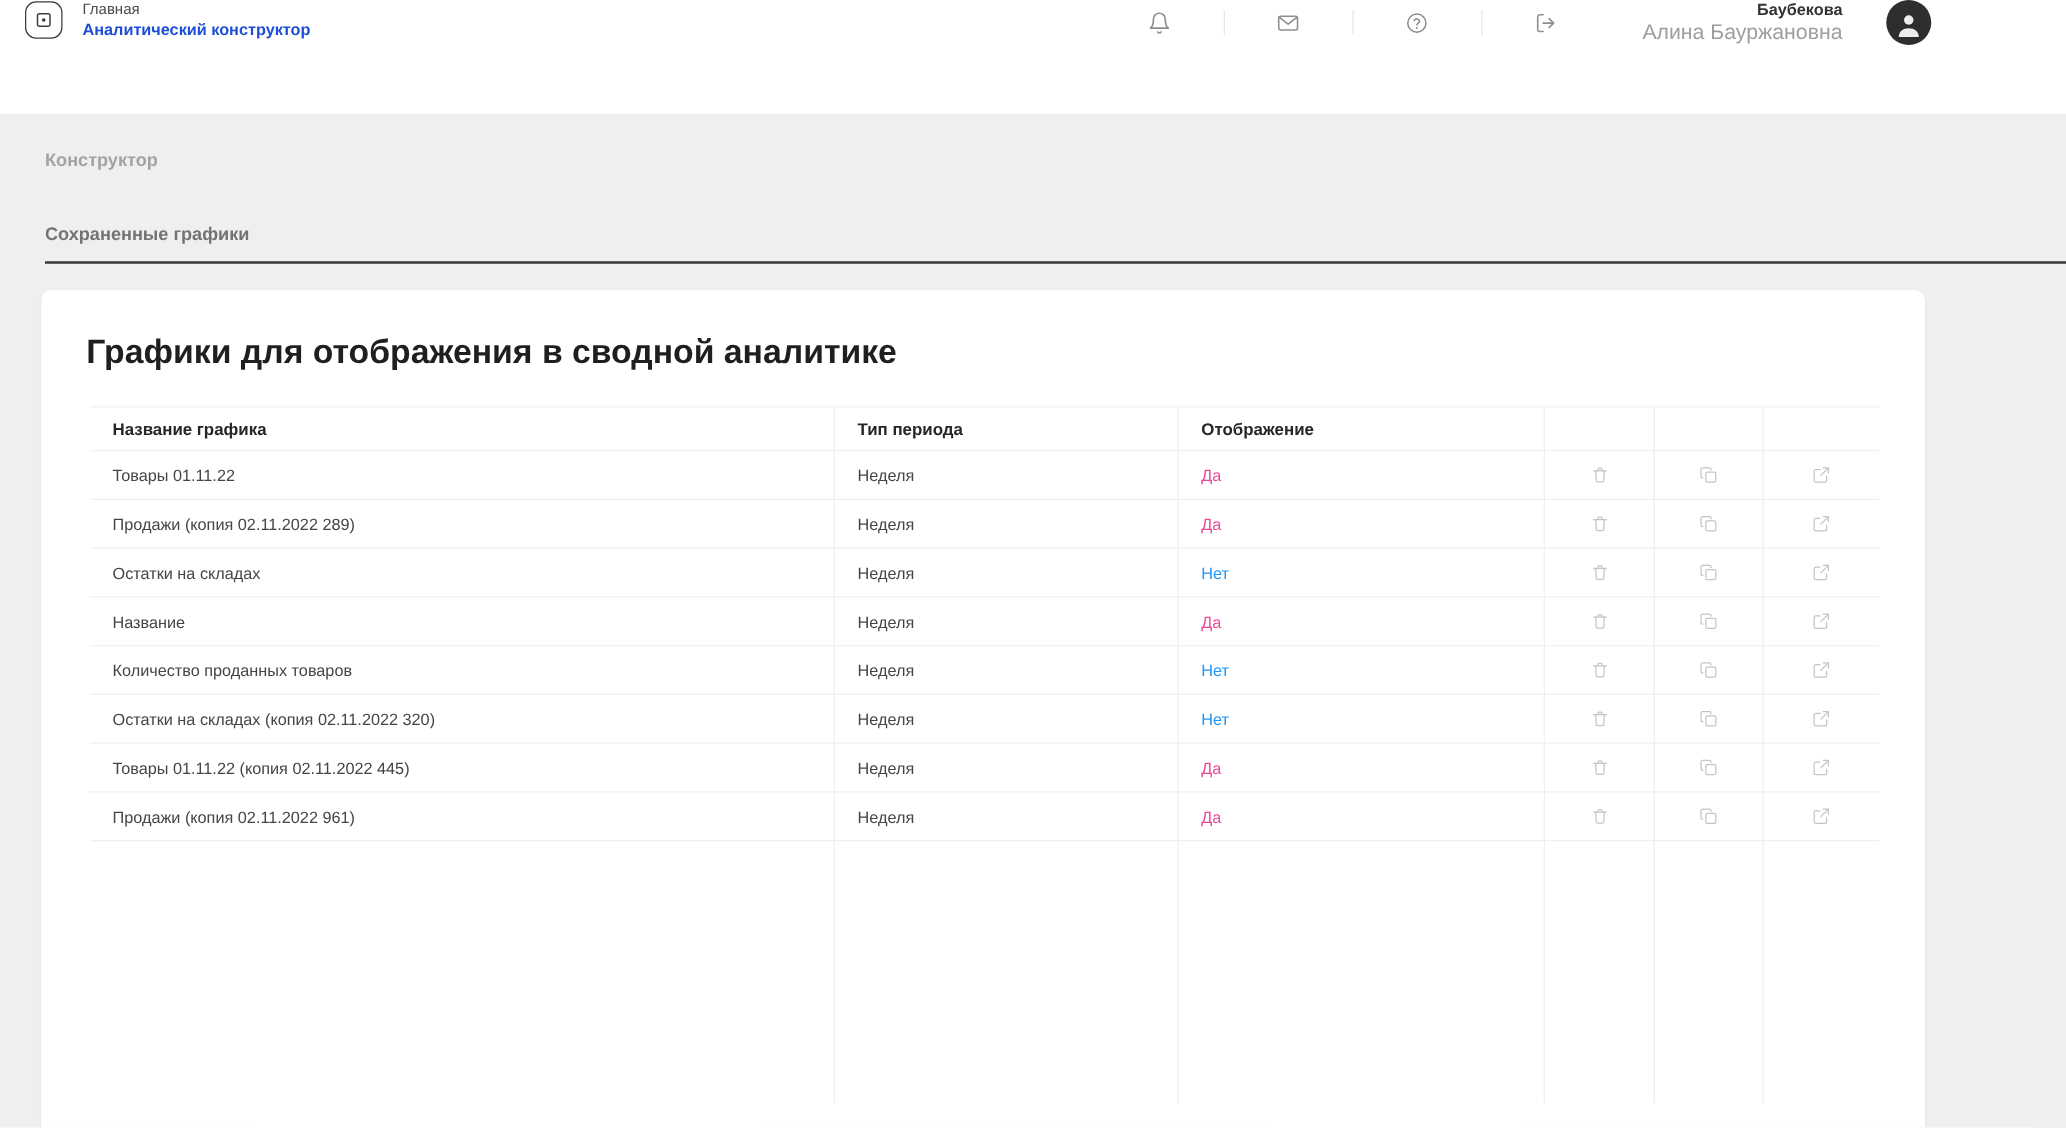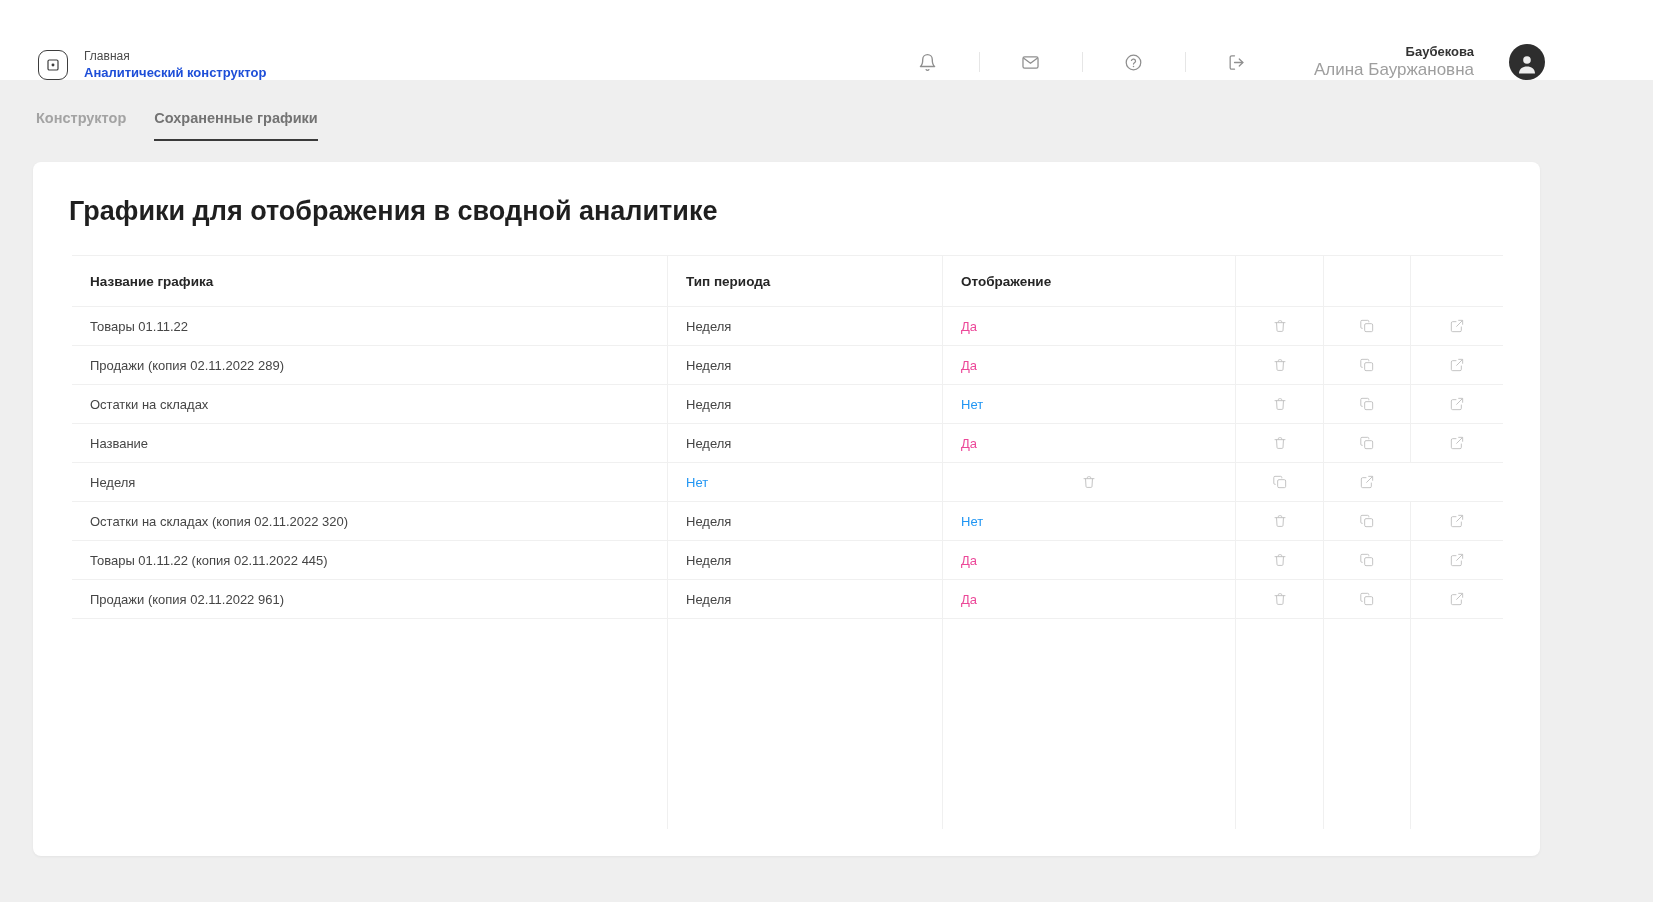--- a/index.html
+++ b/index.html
@@ -7,23 +7,23 @@
   body {
     font-family:"Liberation Sans","DejaVu Sans",sans-serif;
     background:#efefef;
     color:#333;
     overflow:hidden;
   }
   .ic { display:block; }
 
   
   .topbar {
-    height:80px; background:#ffffff;
-    display:flex; align-items:flex-end;
-    padding:0 108px 0 38px;
+    height:91px; background:#ffffff;
+    display:flex; align-items:flex-start;
+    padding:0 108px 0 20px;
   }
   .topbar-left { display:flex; align-items:center; gap:16px; }
   .logo-box {
     width:30px; height:30px;
     border:1.6px solid #3d3d3d; border-radius:9px;
     display:flex; align-items:center; justify-content:center;
     color:#3d3d3d; background:#fff; cursor:pointer; flex:none;
   }
   .logo-box .ic { width:16px; height:16px; }
   .breadcrumb { font-size:12px; color:#4a4a4a; margin-bottom:2px; cursor:pointer; }
@@ -41,21 +41,21 @@
   .user-firstname { font-size:17px; color:#9e9e9e; margin-top:1px; }
   .avatar {
     width:36px; height:36px; border-radius:50%;
     background:#2e2e2e; color:#ededed;
     display:flex; align-items:center; justify-content:center;
     overflow:hidden; cursor:pointer; flex:none;
   }
   .avatar .ic { width:24px; height:24px; margin-top:4px; }
 
   
-  .tabs { padding:30px 0 0 36px; display:flex; gap:28px; }
+  .tabs { padding:30px 0 0 36px; display:flex; gap:28px;flex-direction:column; }
   .tab {
     font-size:14.5px; font-weight:700; color:#a3a3a3;
     padding-bottom:13px; border-bottom:2px solid transparent; cursor:pointer;
   }
   .tab.active { color:#737373; border-bottom-color:#3a3a3a; }
 
   
   .card {
     margin:21px 0 0 33px; width:1507px; height:694px;
     background:#fff; border-radius:8px;
@@ -66,21 +66,21 @@
     font-size:27px; font-weight:700; color:#1f1f1f;
     margin:0 0 28px 36px;
   }
 
   
   .table { margin-left:39px; width:1431px; }
   .trow, .t-extension {
     display:grid;
     grid-template-columns:595px 275px 293px 88px 87px 93px;
   }
-  .thead { height:52px; border-top:1px solid #f0f0f0; border-bottom:1px solid #f0f0f0; }
+  .thead { height:36px; border-top:1px solid #f0f0f0; border-bottom:1px solid #f0f0f0; }
   .drow  { height:39px; border-bottom:1px solid #f0f0f0; }
   .th, .td {
     display:flex; align-items:center;
     padding-left:18px;
     border-left:1px solid #f0f0f0;
     overflow:hidden; white-space:nowrap;
   }
   .trow > *:first-child { border-left:none; }
   .th { font-size:13.5px; font-weight:700; color:#262626; }
   .td { font-size:13px; color:#454545; }
@@ -321,20 +321,21 @@
       <div class="td td-action">
         <button class="action-btn">
             <svg class="ic">
               <use href="#i-external"></use>
             </svg>
           </button>
       </div>
     </div>
 
     <div class="trow drow">
+      <div class="td">Количество проданных товаров</div>
       <div class="td">Неделя</div>
       <div class="td">
         <span class="status-no">Нет</span>
       </div>
       <div class="td td-action">
         <button class="action-btn">
             <svg class="ic">
               <use href="#i-trash"></use>
             </svg>
           </button>

